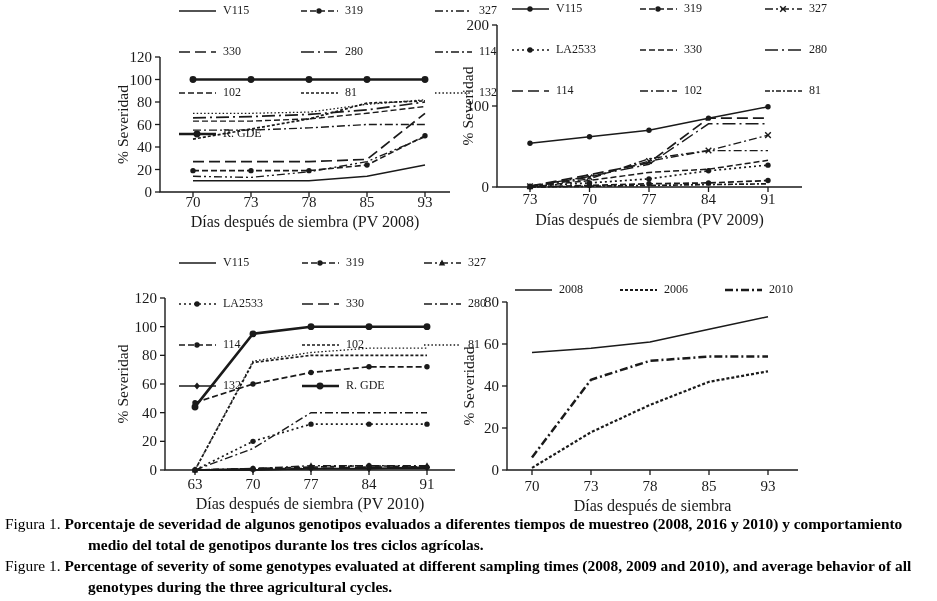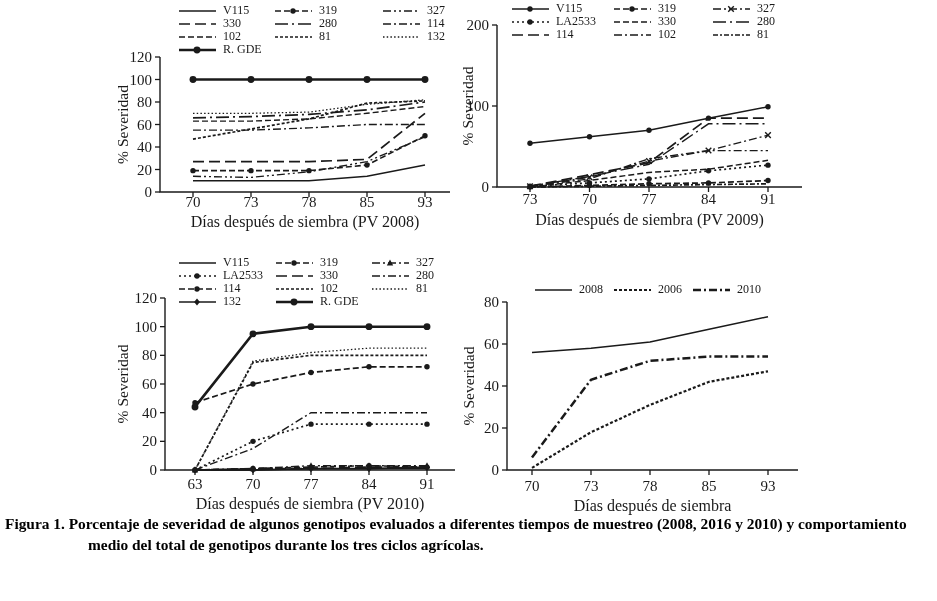--- a/index.html
+++ b/index.html
@@ -1,27 +1,27 @@
 <!DOCTYPE html>
 <html><head>
 <meta charset="utf-8">
 <style>
   html,body{margin:0;padding:0;background:#ffffff;}
   #root{position:relative;width:937px;height:601px;background:#ffffff;overflow:hidden;
         font-family:"Liberation Serif", serif;color:#1a1a1a;}
   .chart{position:absolute;}
   .chart svg{position:absolute;left:0;top:0;}
-  .legend{position:absolute;display:grid;column-gap:2px;row-gap:0;z-index:2;}
+  .legend{position:absolute;display:grid;column-gap:2px;row-gap:0;z-index:2;gap:28px;}
   .lg-item{display:flex;align-items:center;height:13px;white-space:nowrap;}
   .lg-item svg{position:static;flex:0 0 auto;}
   .lg-label{font-size:12px;line-height:13px;margin-left:3px;color:#1a1a1a;}
   #captions{position:absolute;left:0;top:514px;width:937px;}
   .cap{margin:0 0 1px 0;padding-left:88px;text-indent:-83px;
        font-weight:bold;font-size:15.4px;line-height:20.5px;color:#000;}
-  .cap .cap-label{font-weight:bold;}
+  .cap .cap-label{font-weight:normal;}
 </style>
 </head>
 <body>
 
 <div id="root">
   <div class="chart" id="chart-0" style="left: 115px; top: 0px; width: 345px; height: 240px;">
       <svg width="345" height="240" viewBox="0 0 345 240">
         <path d="M45,57 L45,192 L335,192" stroke="#1a1a1a" stroke-width="1.4" fill="none"></path>
         <line x1="40" y1="192" x2="45" y2="192" stroke="#1a1a1a" stroke-width="1.3"></line>
         <text x="37" y="197" text-anchor="end" font-size="15" fill="#1a1a1a">0</text>
@@ -415,21 +415,21 @@
         <line x1="247" y1="200" x2="247" y2="205" stroke="#1a1a1a" stroke-width="1.3"></line>
         <text x="247" y="221" text-anchor="middle" font-size="15" fill="#1a1a1a">85</text>
         <line x1="306" y1="200" x2="306" y2="205" stroke="#1a1a1a" stroke-width="1.3"></line>
         <text x="306" y="221" text-anchor="middle" font-size="15" fill="#1a1a1a">93</text>
         <text x="190.5" y="241" text-anchor="middle" font-size="16" fill="#1a1a1a">Días después de siembra</text>
         <text x="12" y="116" text-anchor="middle" font-size="15.5" transform="rotate(-90 12 116)" fill="#1a1a1a">% Severidad</text>
         <polyline points="70,82.4 129,78.2 188,71.9 247,59.3 306,46.7" fill="none" stroke="#1a1a1a" stroke-width="1.5" stroke-linecap="butt"></polyline>
         <polyline points="70,197.9 129,162.2 188,134.9 247,111.8 306,101.3" fill="none" stroke="#1a1a1a" stroke-width="2.2" stroke-linecap="butt" stroke-dasharray="3 2"></polyline>
         <polyline points="70,187.4 129,109.7 188,90.8 247,86.6 306,86.6" fill="none" stroke="#1a1a1a" stroke-width="2.5" stroke-linecap="butt" stroke-dasharray="8 3 2 3"></polyline>
       </svg>
-      <div class="legend" style="left: 72px; top: 13px; grid-template-columns: 77px 77px 77px;">
+      <div class="legend" style="left: 52px; top: 13px; grid-template-columns: 77px 77px 77px;">
         <div class="lg-item">
           <svg width="42" height="12" viewBox="0 0 42 12">
             <line x1="1" y1="6" x2="38" y2="6" stroke="#1a1a1a" stroke-width="1.5"></line>
           </svg>
           <span class="lg-label">2008</span>
         </div>
         <div class="lg-item">
           <svg width="42" height="12" viewBox="0 0 42 12">
             <line x1="1" y1="6" x2="38" y2="6" stroke="#1a1a1a" stroke-width="2.2" stroke-dasharray="3 2"></line>
           </svg>
@@ -439,14 +439,15 @@
           <svg width="42" height="12" viewBox="0 0 42 12">
             <line x1="1" y1="6" x2="38" y2="6" stroke="#1a1a1a" stroke-width="2.5" stroke-dasharray="8 3 2 3"></line>
           </svg>
           <span class="lg-label">2010</span>
         </div>
       </div>
     </div>
 
   <div id="captions">
     <p class="cap"><span class="cap-label">Figura 1.</span> <span>Porcentaje de severidad de algunos genotipos evaluados a diferentes tiempos de muestreo (2008, 2016 y 2010) y comportamiento medio del total de genotipos durante los tres ciclos agrícolas.</span></p>
+    <p class="cap"><span class="cap-label">Figure 1.</span> <span>Percentage of severity of some genotypes evaluated at different sampling times (2008, 2009 and 2010), and average behavior of all genotypes during the three agricultural cycles.</span></p>
   </div>
 </div>
 
 </body></html>

